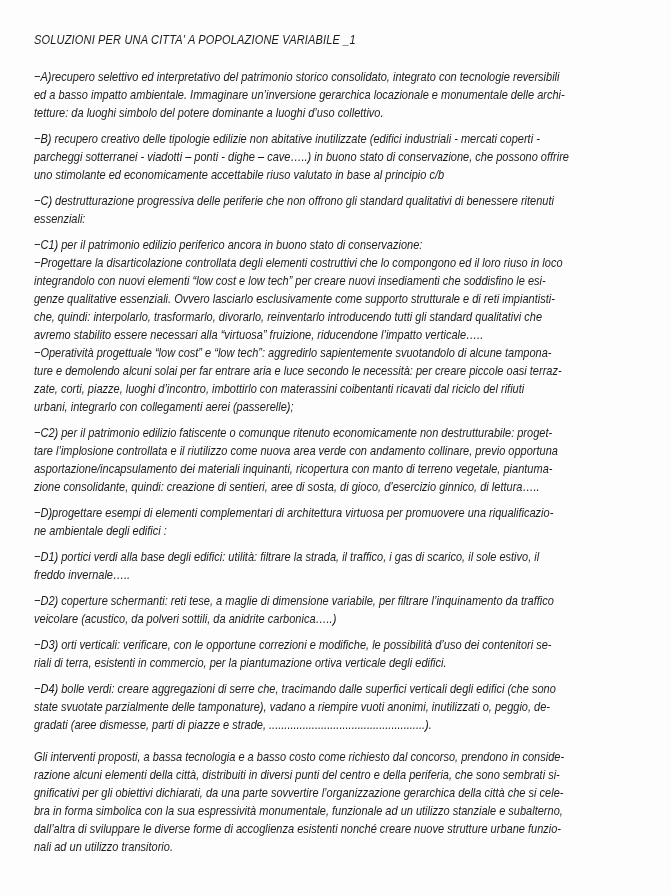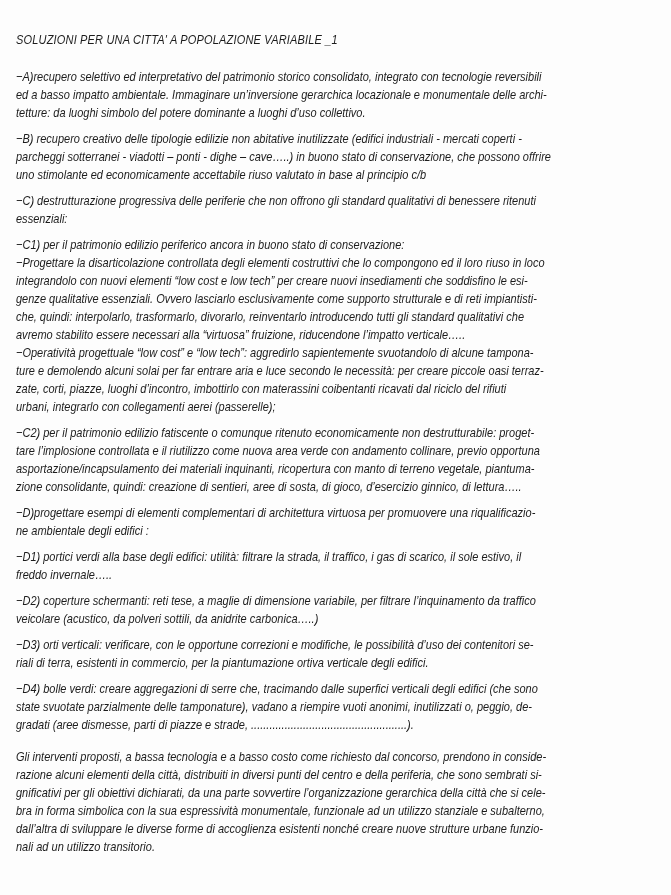--- a/index.html
+++ b/index.html
@@ -9,21 +9,21 @@
   }
   body {
     width: 671px;
     height: 895px;
     overflow: hidden;
   }
   .page {
     box-sizing: border-box;
     width: 671px;
     height: 895px;
-    padding: 31px 0 0 16px;
+    padding: 31px 0 0 34px;
     background: #fdfdfd;
   }
   
   .doc {
     width: 760px;
     transform: scaleX(0.835);
     transform-origin: 0 0;
     font-family: "Liberation Sans", sans-serif;
     font-style: italic;
     font-size: 13.2px;

